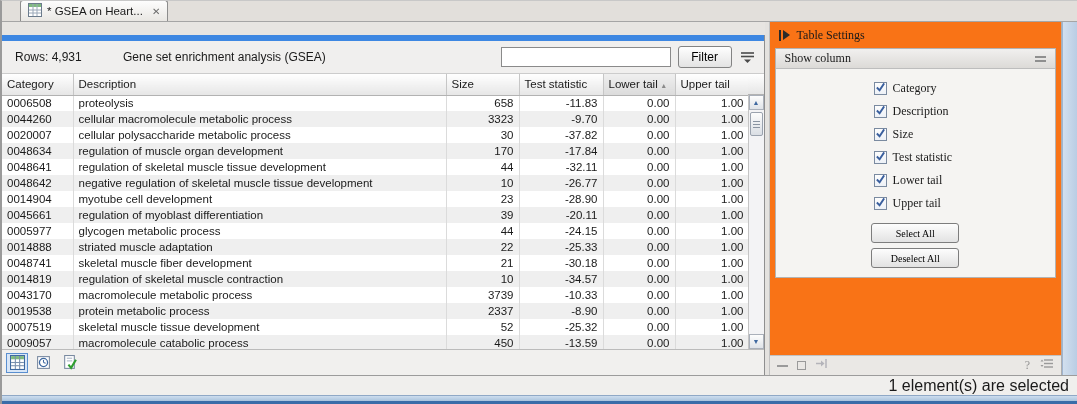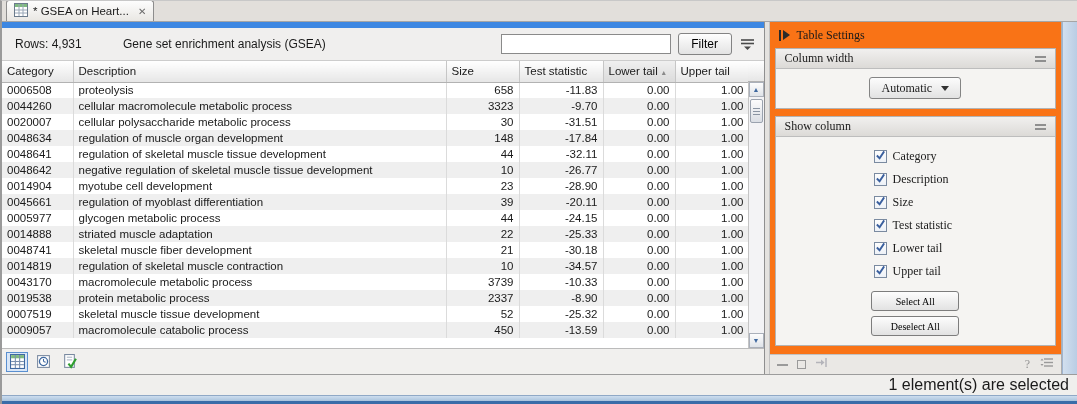--- a/index.html
+++ b/index.html
@@ -2,30 +2,30 @@
 <html><head>
 <meta charset="utf-8">
 <style>
   * { box-sizing: border-box; margin: 0; padding: 0; }
   html,body { width:1077px; height:404px; }
   body { font-family: "Liberation Sans", "DejaVu Sans", sans-serif; font-size:12px; color:#1a1a1a; background:#e7e5e2; }
   .window { position:relative; width:1077px; height:404px; background:#e7e5e2; border-top:1px solid #c8c8c8; border-left:2px solid #9a9a9a; overflow:hidden; display:flex; flex-direction:column; }
 
   
   .tab-bar { height:21px; background:#e2dfdb; border-bottom:1px solid #a5a5a5; display:flex; align-items:flex-end; }
-  .tab { display:inline-flex; align-items:center; gap:5px; height:21px; margin-left:4px; padding:0 7px;
+  .tab { display:inline-flex; align-items:center; gap:5px; height:21px; margin-left:18px; padding:0 7px;
          background:linear-gradient(#fdfdfd,#e9e7e3); border:1px solid #8d8d8d; border-bottom:none;
          border-radius:3px 3px 0 0; font-size:11.5px; }
   .tab-close { color:#6b6b6b; font-size:10px; margin-left:4px; cursor:default; }
 
   
   .main { height:353px; display:flex; }
 
   
-  .view { width:764px; display:flex; flex-direction:column; background:#ffffff; border-right:1px solid #8f8f8f; }
+  .view { width:764px; display:flex; flex-direction:column; background:#ffffff; border-right:1px solid #8f8f8f;margin-top:13px; }
   .accent-bar { height:6px; background:#3d87e2; }
   .toolbar { height:33px; background:#f0efee; border-bottom:1px solid #cccccc; display:flex; align-items:center; }
   .rows-label { margin-left:13px; width:108px; }
   .filter-input { margin-left:auto; width:170px; height:20px; border:1px solid #8a8a8a; background:#fff; padding:0 4px; font-size:12px; font-family:inherit; }
   .filter-btn { margin-left:7px; width:54px; height:22px; border:1px solid #838383; border-radius:3px;
                 background:linear-gradient(#fefefe,#e3e3e3); font-size:12px; font-family:inherit; }
   .adv-filter { margin:0 9px 0 8px; display:inline-flex; }
 
   
   .table-wrap { position:relative; flex:1; background:#fff; overflow:hidden; }
@@ -157,28 +157,28 @@
                 <td class="c1">cellular macromolecule metabolic process</td>
                 <td class="c2 num">3323</td>
                 <td class="c3 num">-9.70</td>
                 <td class="c4 num">0.00</td>
                 <td class="c5 num">1.00</td>
               </tr>
               <tr>
                 <td class="c0">0020007</td>
                 <td class="c1">cellular polysaccharide metabolic process</td>
                 <td class="c2 num">30</td>
-                <td class="c3 num">-31.51</td>
+                <td class="c3 num">-37.82</td>
                 <td class="c4 num">0.00</td>
                 <td class="c5 num">1.00</td>
               </tr>
               <tr class="alt">
                 <td class="c0">0048634</td>
                 <td class="c1">regulation of muscle organ development</td>
-                <td class="c2 num">148</td>
+                <td class="c2 num">170</td>
                 <td class="c3 num">-17.84</td>
                 <td class="c4 num">0.00</td>
                 <td class="c5 num">1.00</td>
               </tr>
               <tr>
                 <td class="c0">0048641</td>
                 <td class="c1">regulation of skeletal muscle tissue development</td>
                 <td class="c2 num">44</td>
                 <td class="c3 num">-32.11</td>
                 <td class="c4 num">0.00</td>
@@ -320,32 +320,20 @@
 
     <div class="side-panel">
       <div class="sp-header">
         <span class="sp-arrow">
             <span class="bar"></span>
             <span class="tri"></span>
           </span>
         <span>Table Settings</span>
       </div>
 
-      <div class="group">
-        <div class="group-header">
-          <span>Column width</span>
-          <span class="collapse-icon"></span>
-        </div>
-        <div class="group-body">
-          <div class="dropdown">
-            <span>Automatic</span>
-            <span class="dd-arrow"></span>
-          </div>
-        </div>
-      </div>
 
       <div class="group">
         <div class="group-header">
           <span>Show column</span>
           <span class="collapse-icon"></span>
         </div>
         <div class="group-body">
           <div id="cblist">
               <div class="cbrow">
                 <span class="cbbox checked">

